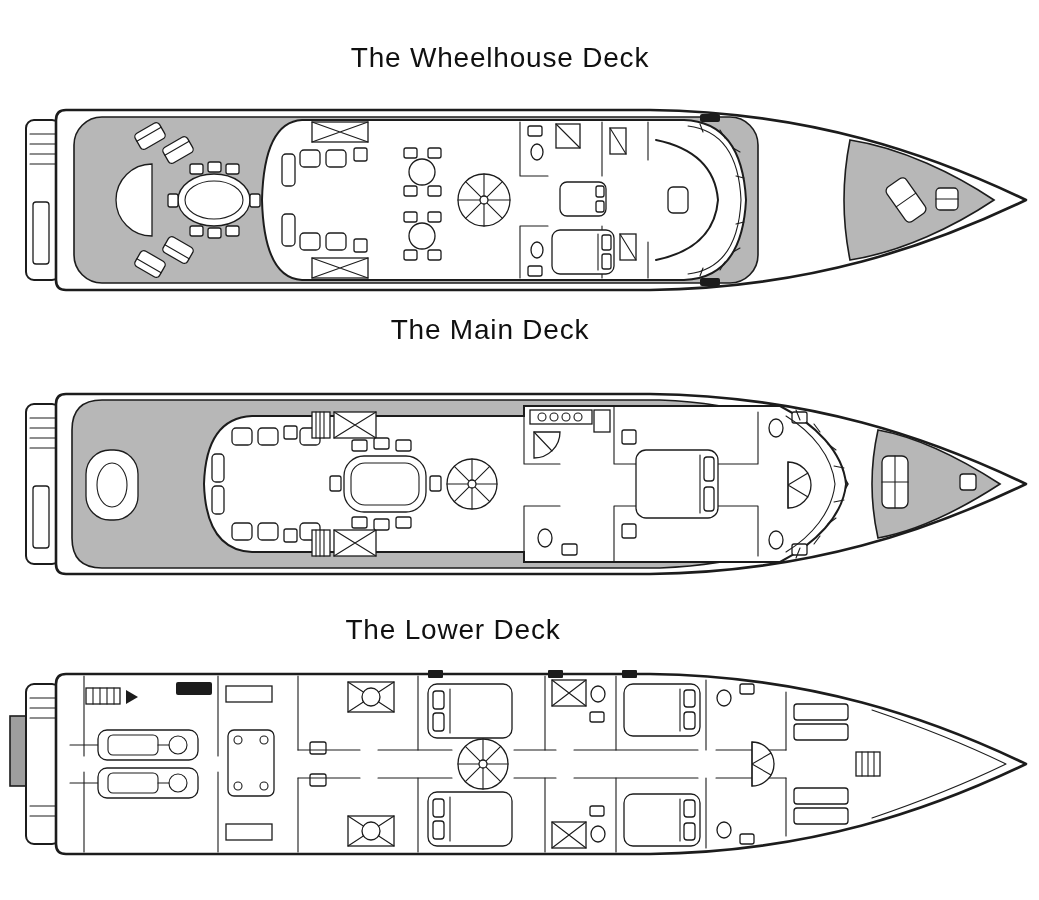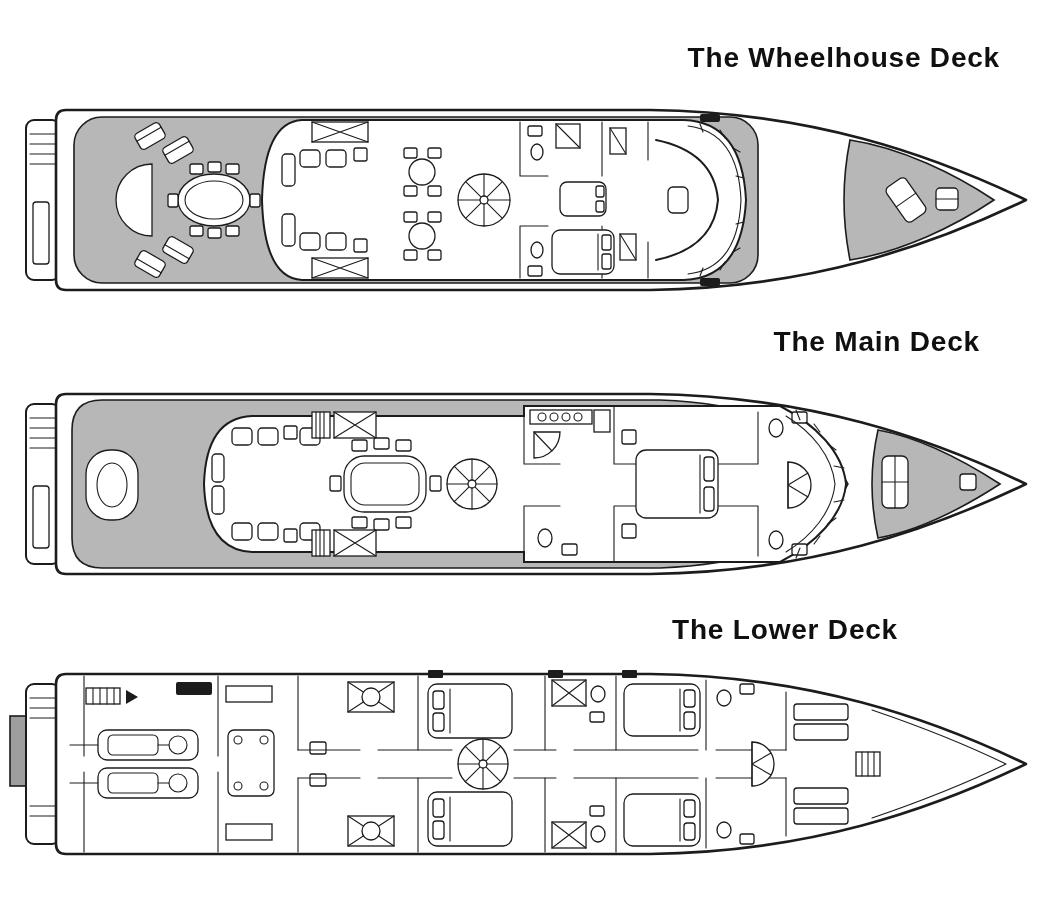--- a/index.html
+++ b/index.html
@@ -6,24 +6,24 @@
     --line:#1c1c1c;
     --shade:#b7b7b7;
     --shade-dark:#9e9e9e;
     --title-text:#101010;
     --background:#ffffff;
   }
   *{margin:0;padding:0;box-sizing:border-box}
   html,body{background:var(--background,#fff)}
   .canvas{position:relative;width:1039px;height:900px;background:var(--background,#fff);
           font-family:"Liberation Sans",sans-serif;overflow:hidden}
-  .deck-title{position:absolute;font-weight:bold;font-size:28px;letter-spacing:.8px;
-              color:var(--title-text,#101010);text-align:right}
+  .deck-title{position:absolute;font-weight:normal;font-size:28px;letter-spacing:.8px;
+              color:var(--title-text,#101010);text-align:center}
   .t1{top:42px;left:0;width:1000px}
-  .t2{top:326px;left:0;width:980px}
+  .t2{top:314px;left:0;width:980px}
   .t3{top:614px;left:8px;width:890px}
   .plan{position:absolute;left:0;width:1039px}
   .p1{top:84px;height:240px}
   .p2{top:372px;height:235px}
   .p3{top:646px;height:245px}
   
   .ln{stroke:var(--line);stroke-width:2;fill:none;stroke-linecap:round;stroke-linejoin:round}
   .thin{stroke:var(--line);stroke-width:1.1;fill:none;stroke-linecap:round;stroke-linejoin:round}
   .hull{fill:#fff;stroke:var(--line);stroke-width:2.6;stroke-linejoin:round}
   .shade{fill:var(--shade);stroke:var(--line);stroke-width:1.6}

